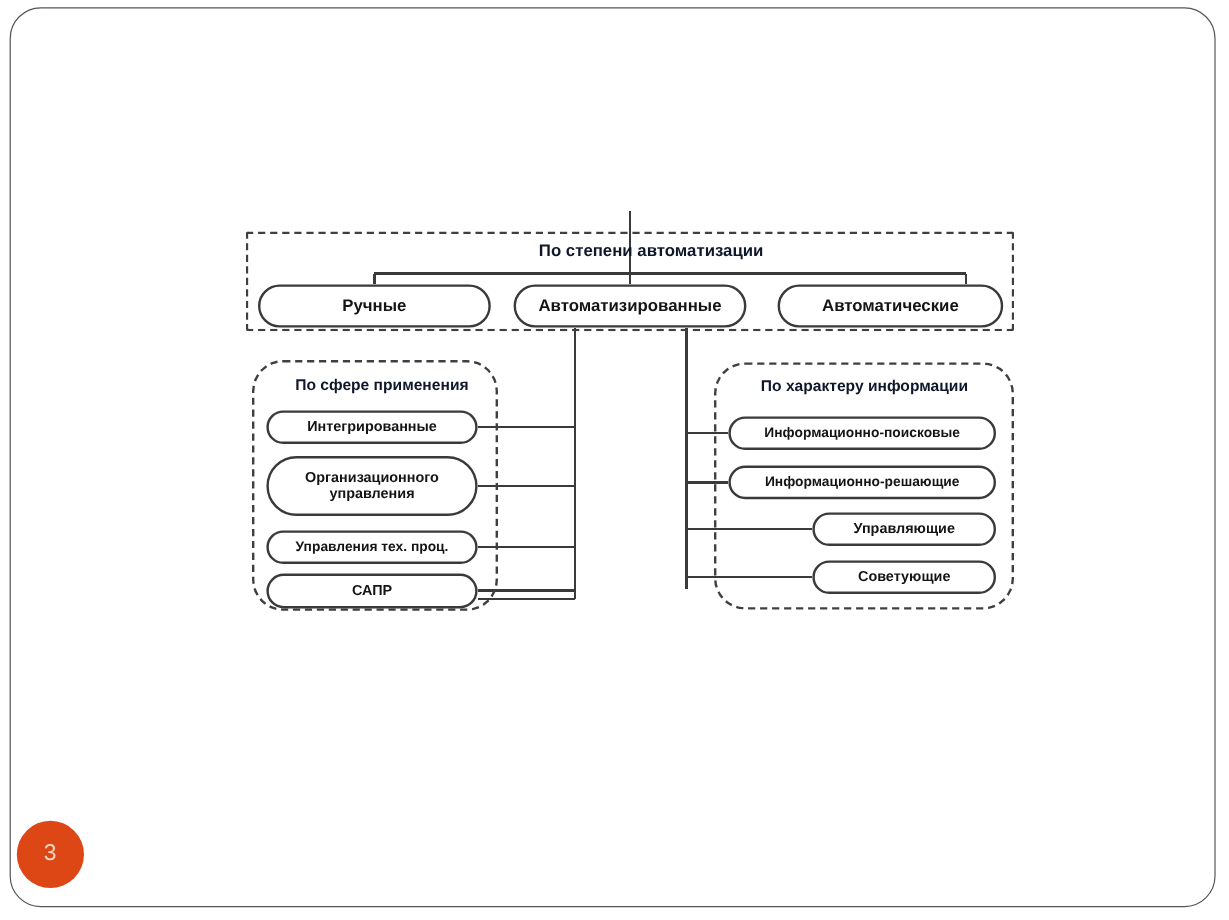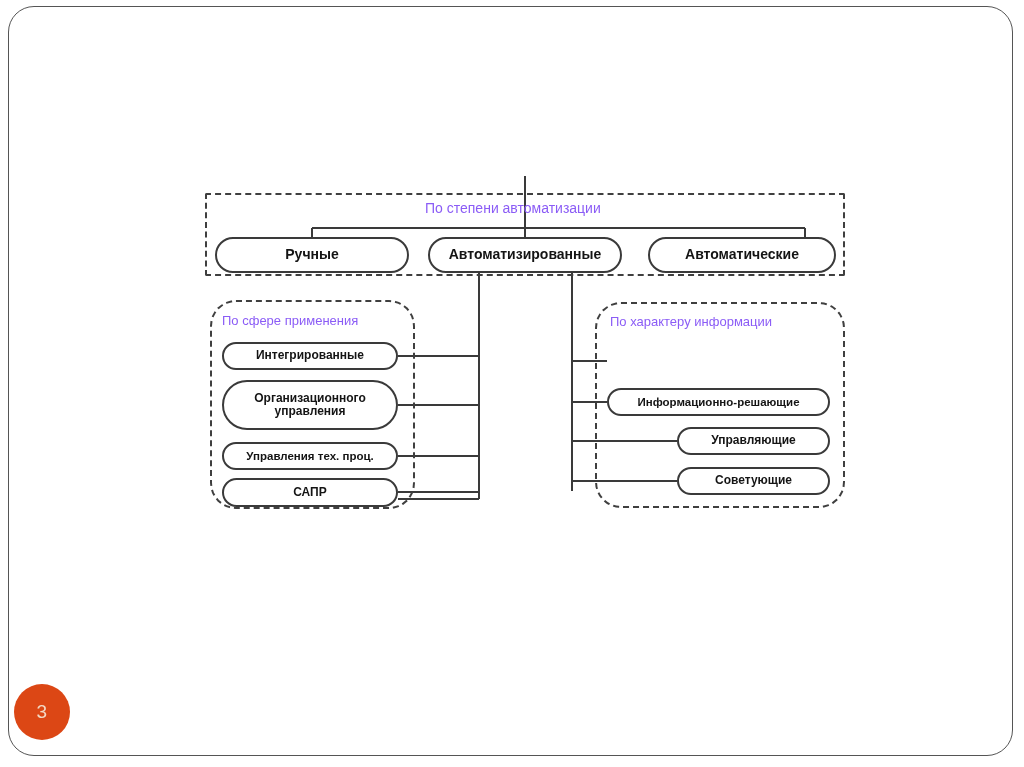--- a/index.html
+++ b/index.html
@@ -82,23 +82,24 @@
     position: absolute;
     box-sizing: border-box;
     border: 2px dashed #3f3f3f;
     background: transparent;
   }
   .panel.sharp  { border-radius: 2px; }
   .panel.round  { border-radius: 26px; }
 
   .panel-title {
     position: absolute;
-    color: #8b5cf6;
-    font-weight: normal;
+    color: #0f172a;
+    font-weight: bold;
     white-space: nowrap;
+    margin-left: 24px;
   }
 
   
   .t-root  { font-size: 15px; }
   .t-lvl1  { font-size: 14px; }
   .t-leaf  { font-size: 12px; }
   .t-leaf-s{ font-size: 11.5px; }
 </style>
 </head>
 <body>
@@ -146,20 +147,21 @@
     <div class="panel-title" style="left:222px; top:313px; font-size:13px;">По сфере применения</div>
 
     <div class="node pill t-leaf" style="left:222px; top:342px; width:176px; height:28px;">Интегрированные</div>
     <div class="node pill t-leaf" style="left:222px; top:380px; width:176px; height:50px; padding:0 16px;">Организационного управления</div>
     <div class="node pill t-leaf-s" style="left:222px; top:442px; width:176px; height:28px;">Управления тех. проц.</div>
     <div class="node pill t-leaf" style="left:222px; top:478px; width:176px; height:29px;">САПР</div>
 
     <div class="panel round" style="left:595px; top:302px; width:250px; height:206px;"></div>
     <div class="panel-title" style="left:610px; top:314px; font-size:13px;">По характеру информации</div>
 
+    <div class="node pill t-leaf-s" style="left:607px; top:347px; width:223px; height:28px;">Информационно-поисковые</div>
     <div class="node pill t-leaf" style="left:677px; top:427px; width:153px; height:28px;">Управляющие</div>
     <div class="node pill t-leaf-s" style="left:607px; top:388px; width:223px; height:28px;">Информационно-решающие</div>
     <div class="node pill t-leaf" style="left:677px; top:467px; width:153px; height:28px;">Советующие</div>
 
   </div>
 
   <div id="page-badge">3</div>
 
 </div>
 

